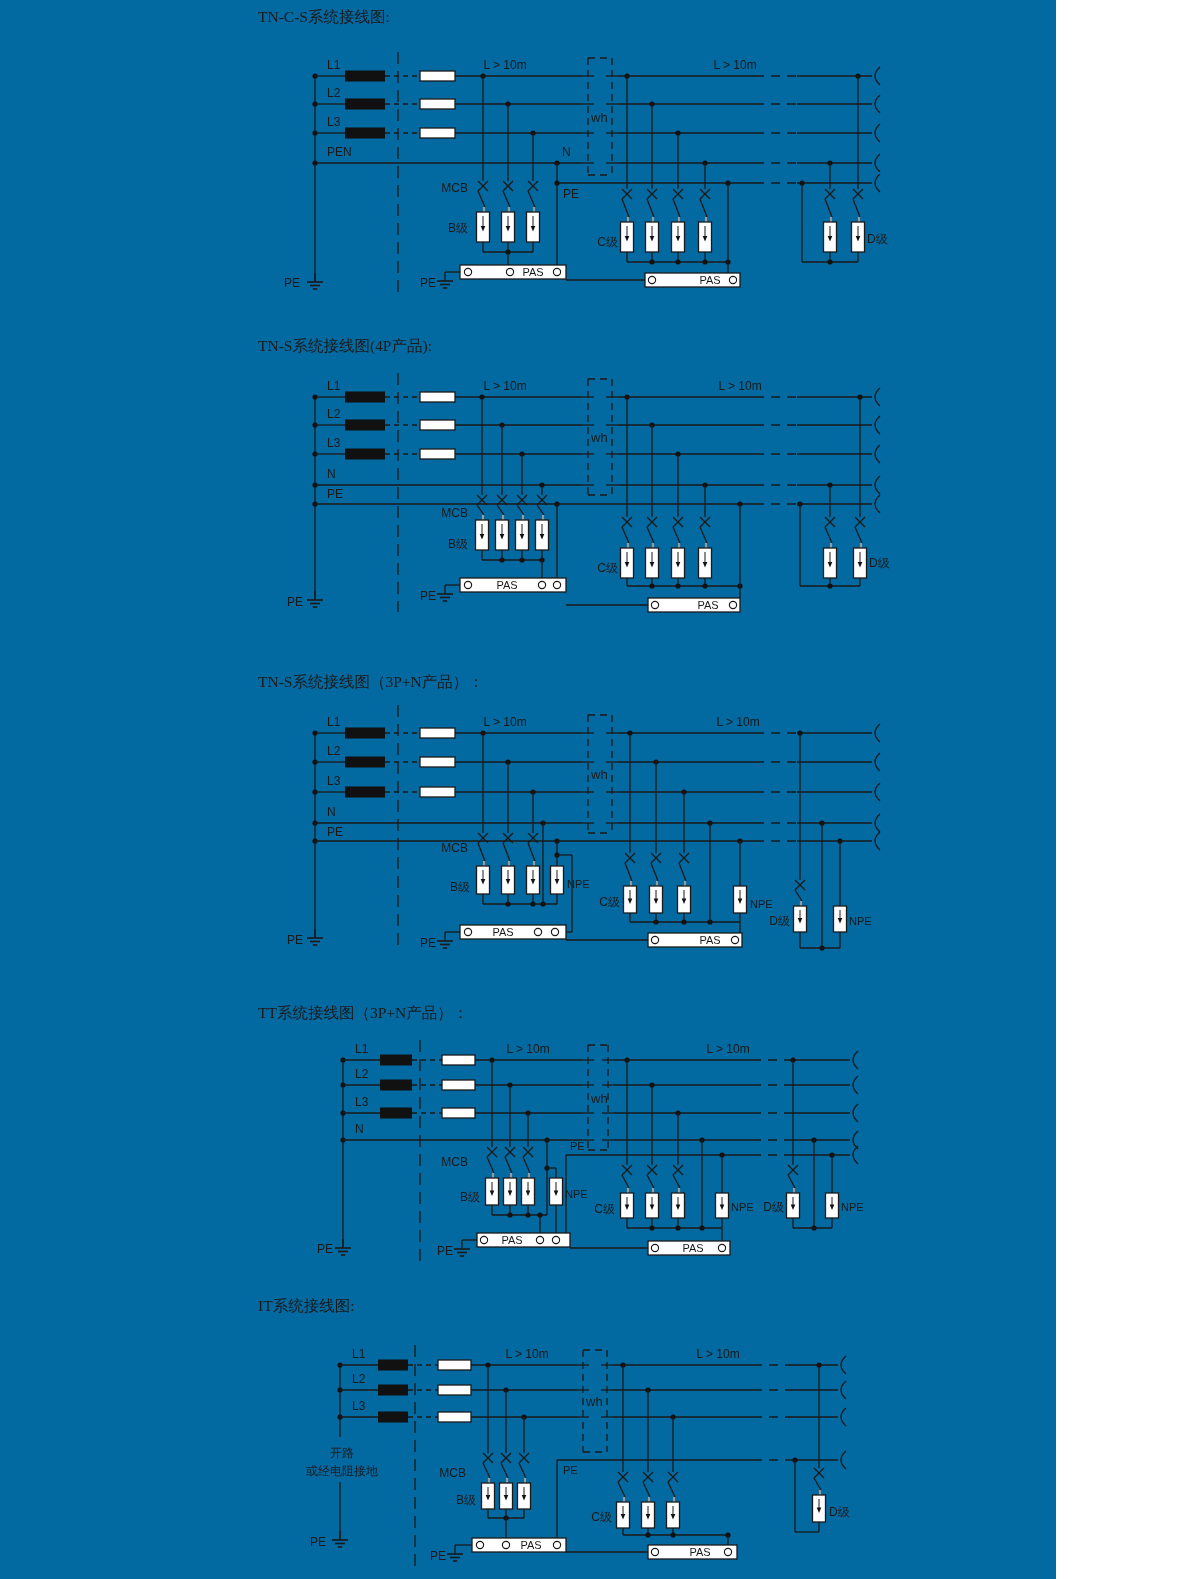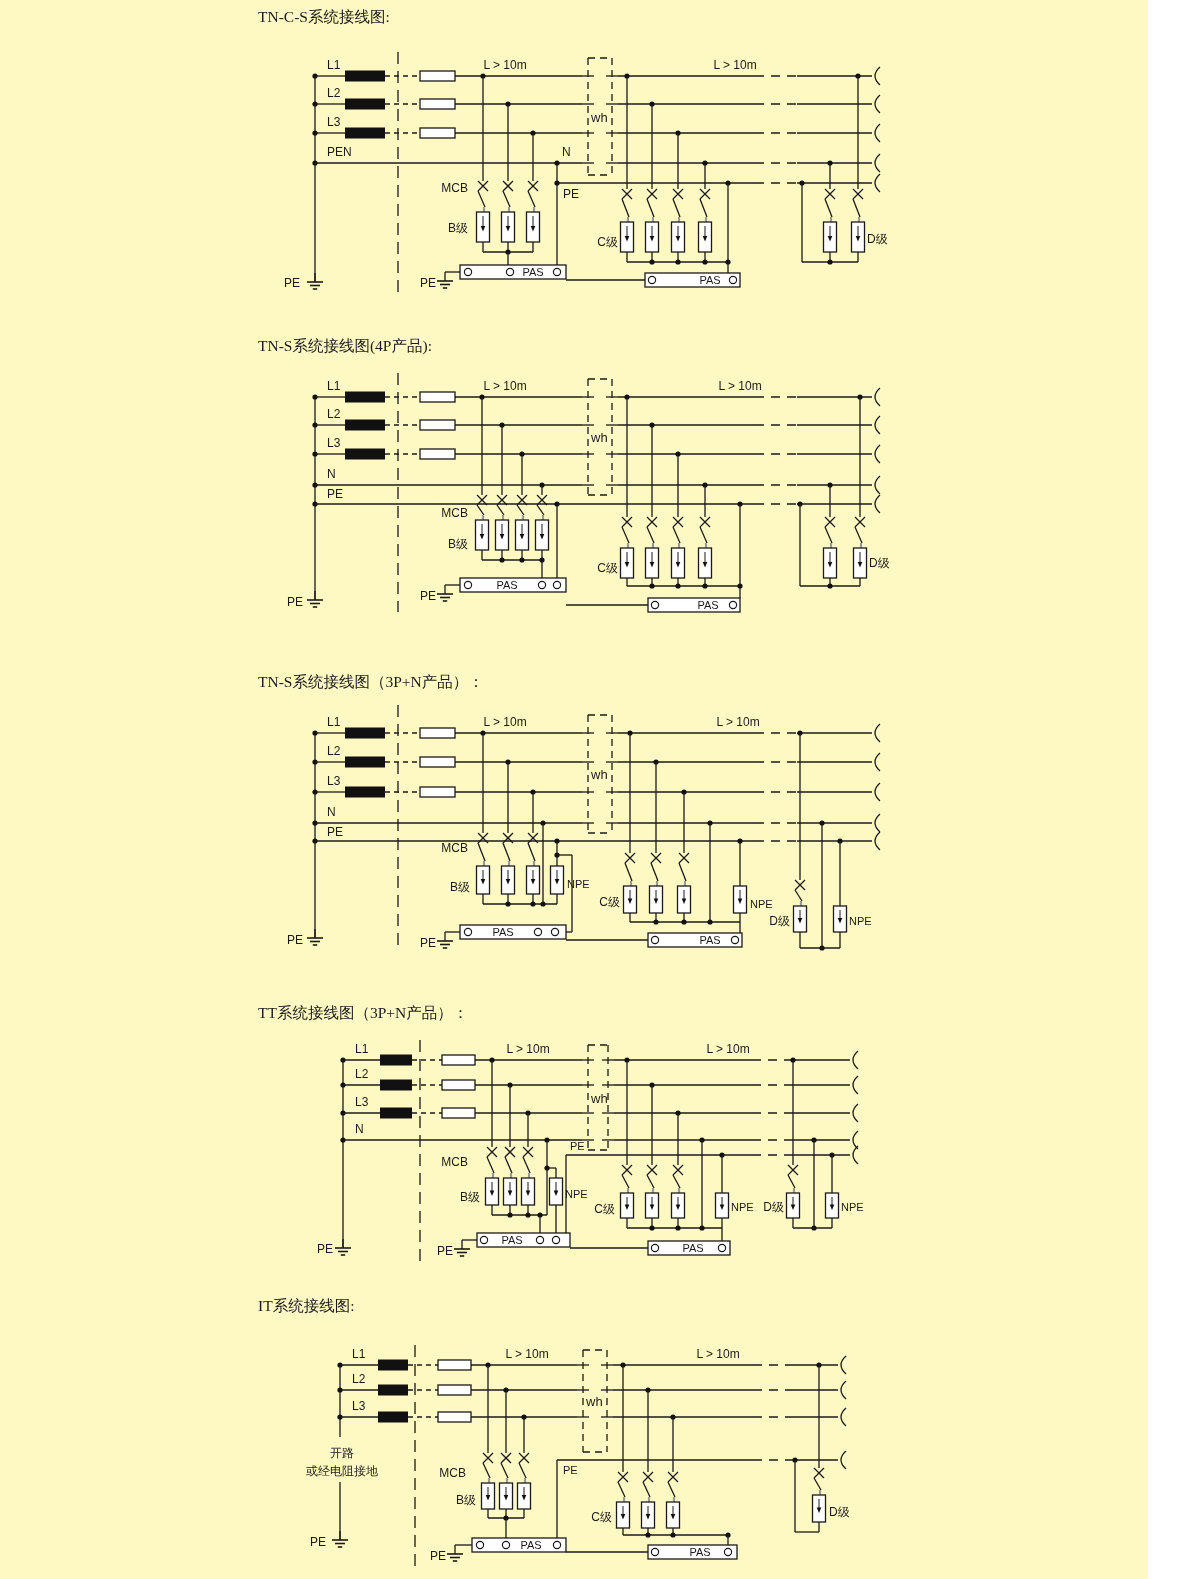--- a/index.html
+++ b/index.html
@@ -1,16 +1,16 @@
 <!DOCTYPE html>
 <html><head>
 <meta charset="utf-8">
 <style>
   html,body{margin:0;padding:0;background:#fff;}
-  #page{position:relative;width:1148px;height:1579px;background:#fef9c3;overflow:hidden;}
+  #page{position:relative;width:1056px;height:1579px;background:#0369a1;overflow:hidden;}
   svg text{font-family:"Liberation Sans", sans-serif;fill:#1a1a1a;}
   svg text.serif{font-family:"Liberation Serif", serif;}
 </style>
 </head>
 <body>
 
 <div id="page">
   <svg id="diagram-svg" width="1200" height="1579" viewBox="0 0 1200 1579">
       <g>
         <text x="258" y="22" font-size="15.5" text-anchor="start" class="serif">TN-C-S系统接线图:</text>

